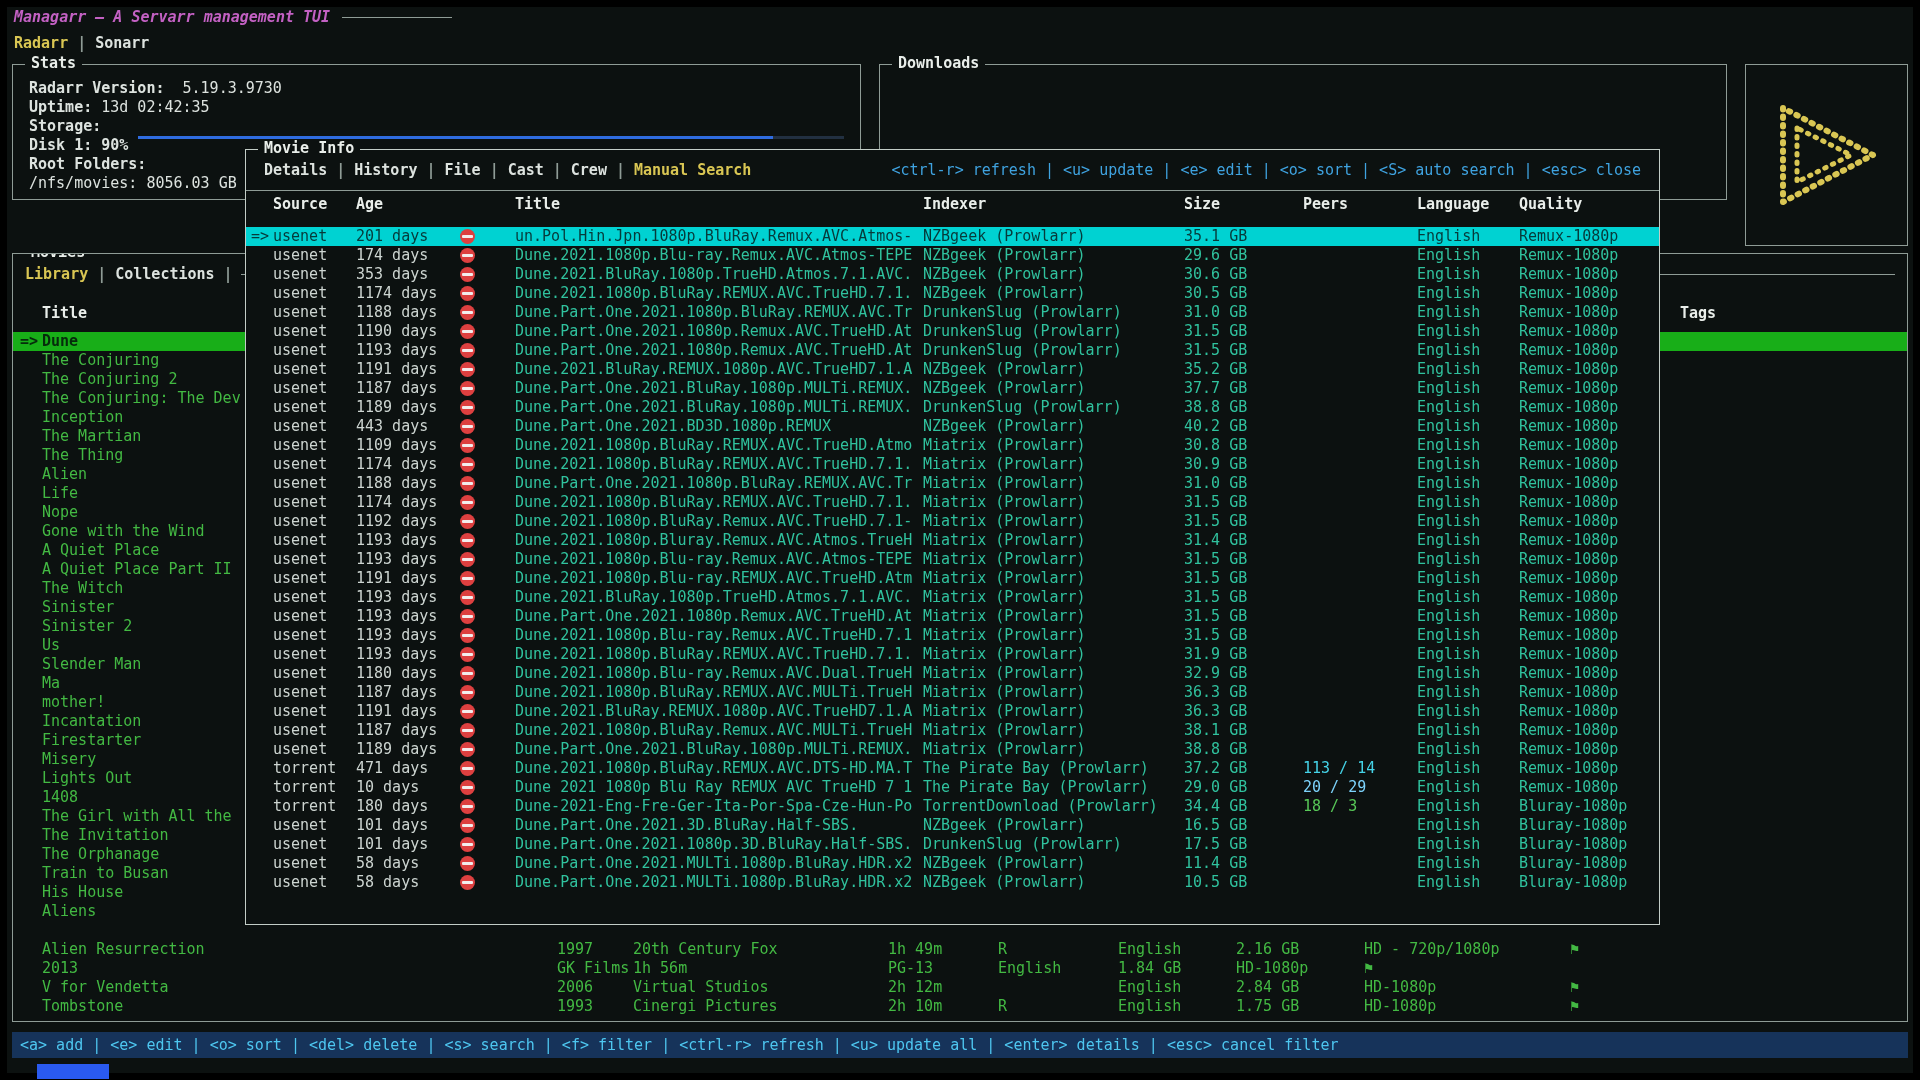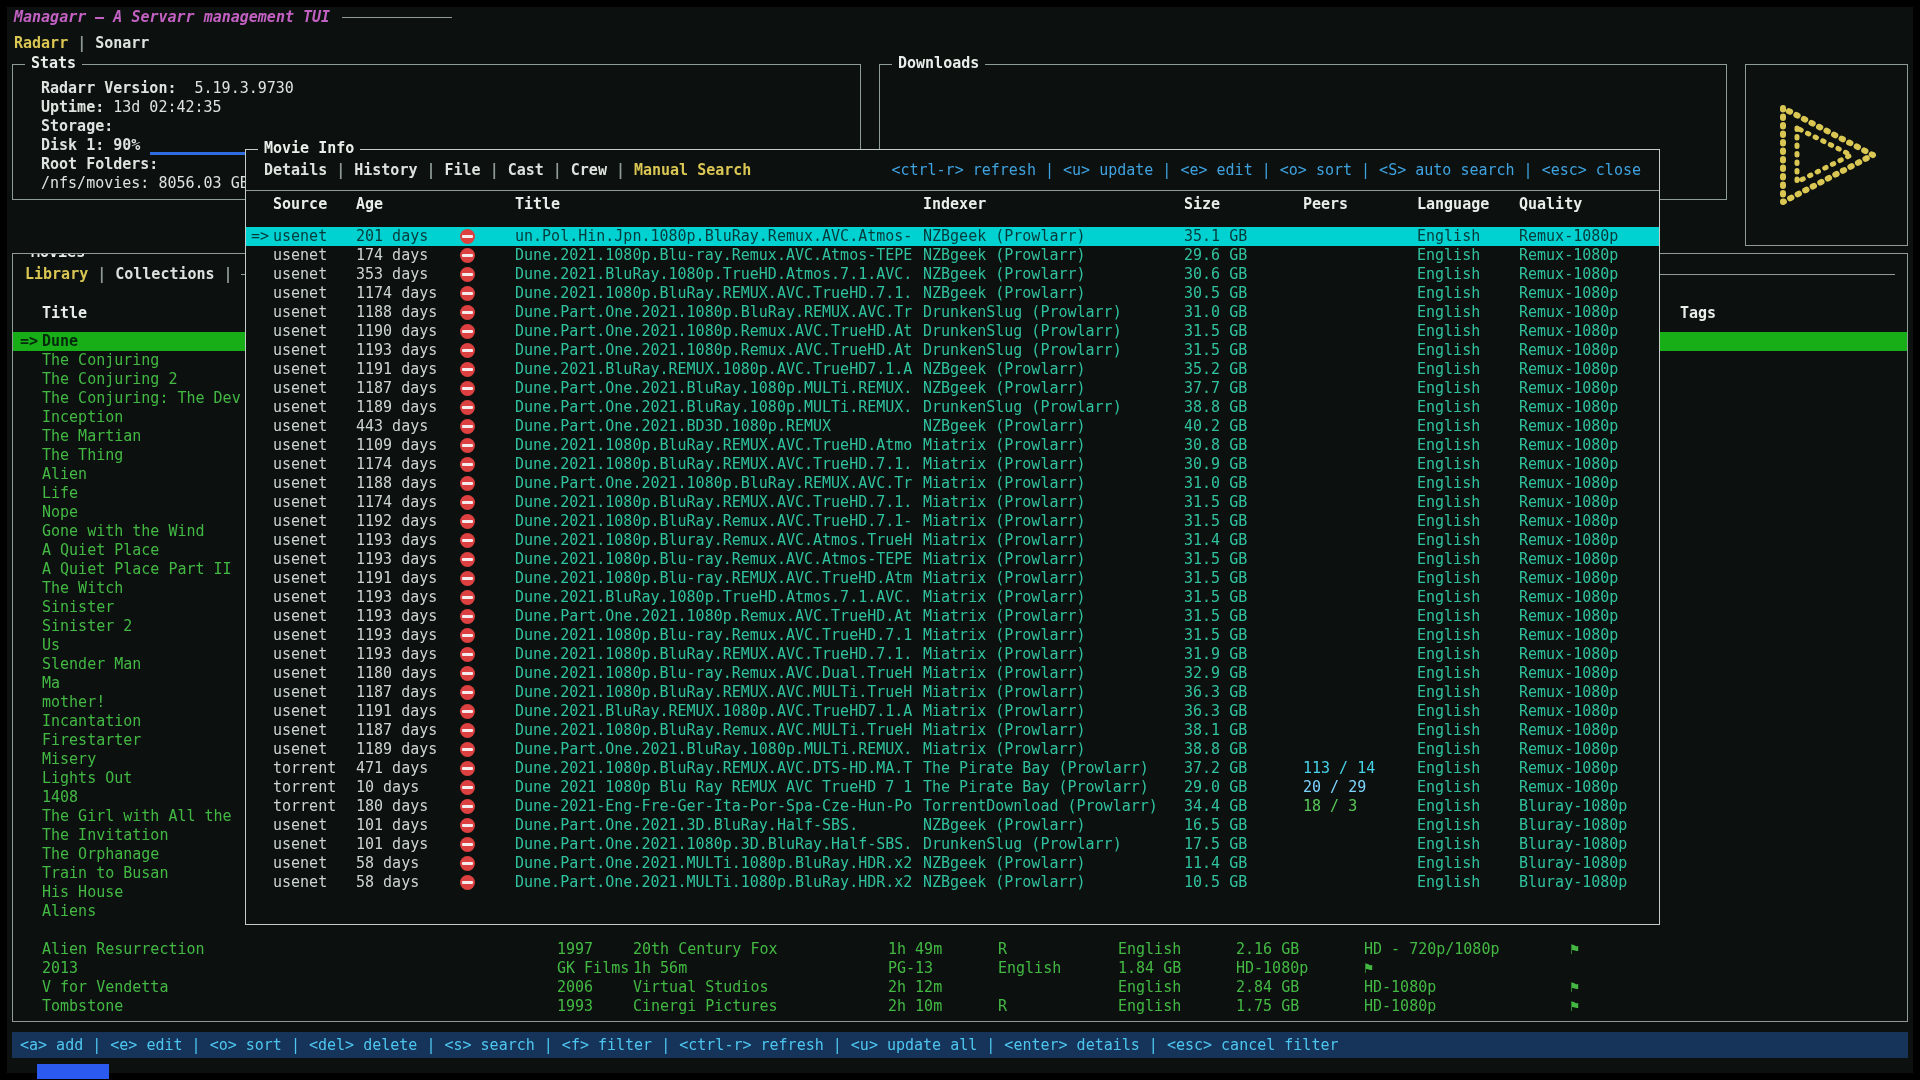--- a/index.html
+++ b/index.html
@@ -40,22 +40,22 @@
   .header-keys{margin-left:auto;color:var(--blue);white-space:pre;}
   
   .tabs{display:flex;align-items:center;font-weight:bold;white-space:pre;}
   .tabs .tab{color:var(--white);margin:0 9px;cursor:default;}
   .tabs .tab:first-child{margin-left:0;}
   .tabs .tab.active{color:var(--yellow);}
   .tabs .tab-sep{color:var(--border);}
   
   .panel{position:absolute;border:1px solid var(--border);}
   .panel-title{position:absolute;top:-11px;left:12px;background:var(--bg);padding:0 6px;font-weight:bold;color:#e9eeea;}
-  .stats{left:12px;top:64px;width:849px;height:136px;padding:14px 16px 0 28px;}
-  .stat-line{height:19px;line-height:19px;display:flex;align-items:flex-end;white-space:pre;overflow:hidden;}
+  .stats{left:12px;top:64px;width:849px;height:136px;padding:14px 16px 0 16px;}
+  .stat-line{height:19px;line-height:19px;display:flex;align-items:flex-start;white-space:pre;overflow:hidden;}
   .stat-label{font-weight:bold;}
   .gauge{flex:1;height:3px;margin-left:10px;background:#223041;position:relative;}
   .gauge-fill{position:absolute;left:0;top:0;bottom:0;background:#2f6ce0;}
   .downloads{left:879px;top:64px;width:848px;height:136px;}
   .logo-panel{left:1745px;top:64px;width:163px;height:182px;display:flex;align-items:center;justify-content:center;}
   
   .movies{left:12px;top:253px;width:1896px;height:769px;display:flex;flex-direction:column;overflow:hidden;}
   .movies-tabs-row{height:40px;display:flex;align-items:center;padding:0 12px;}
   .tab-rule{flex:1;height:1px;background:var(--border);margin-left:8px;}
   .movie-grid{display:grid;grid-template-columns:22px 515px 76px 255px 110px 120px 118px 128px 206px 110px 1fr;padding-left:7px;}

